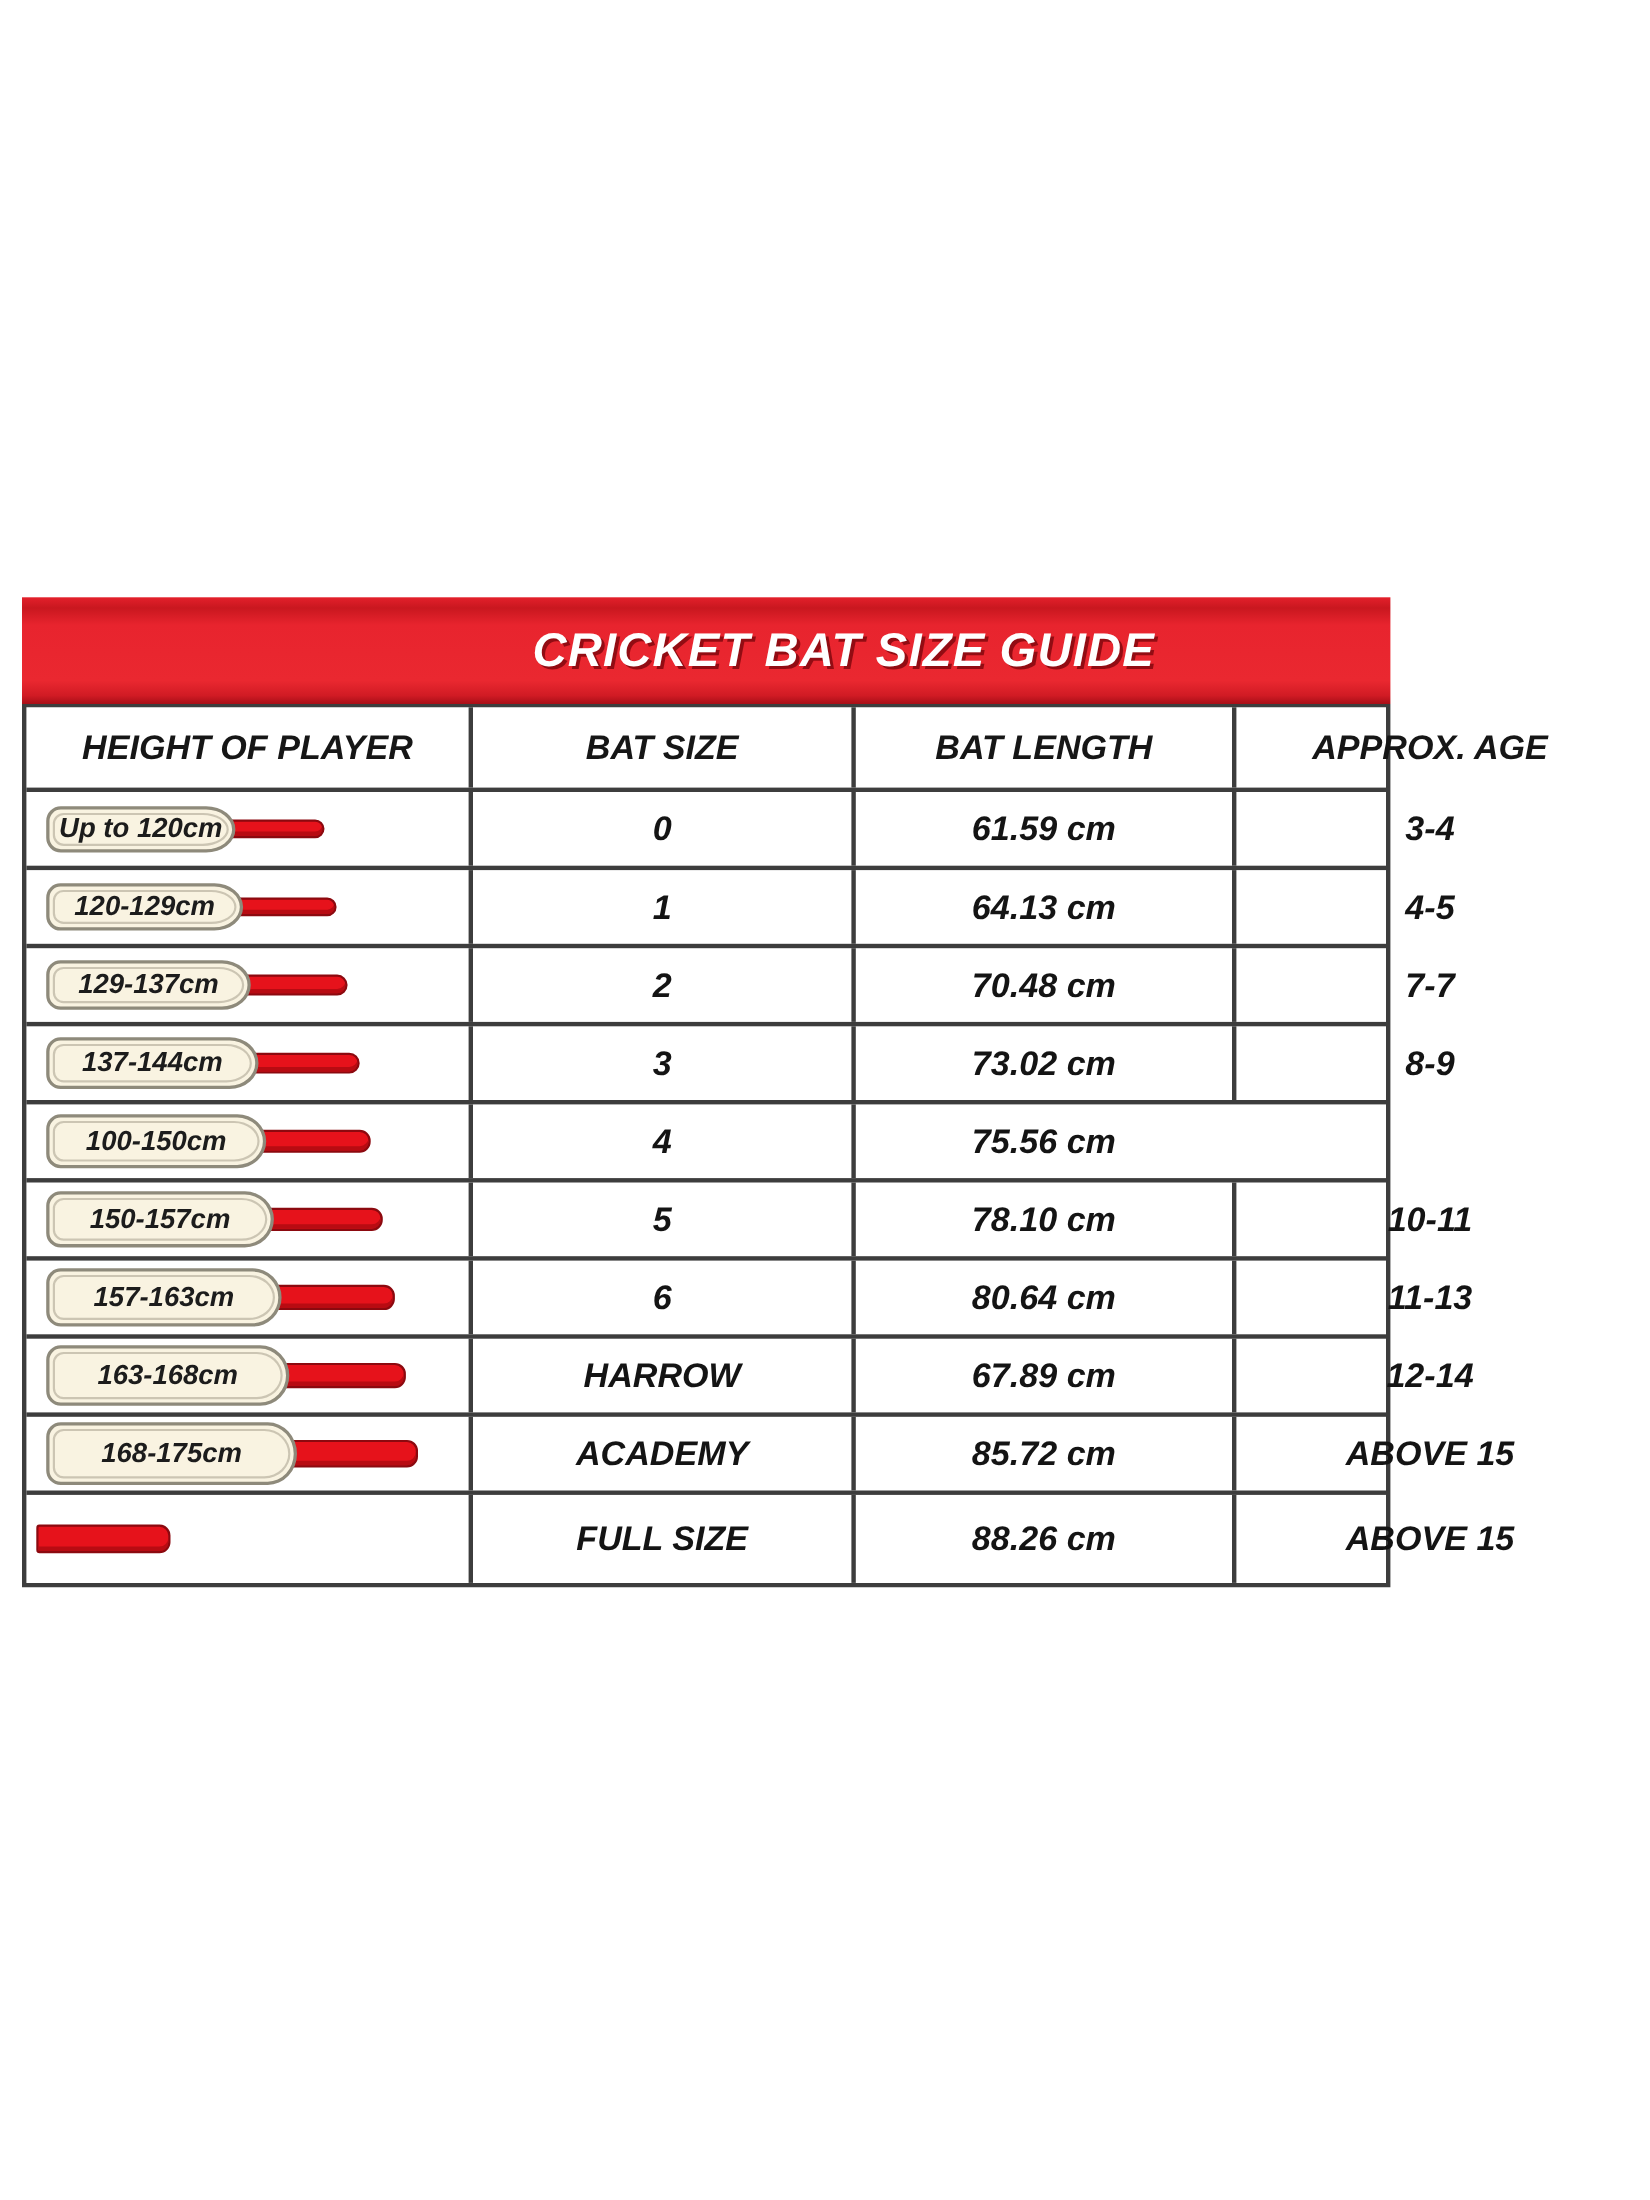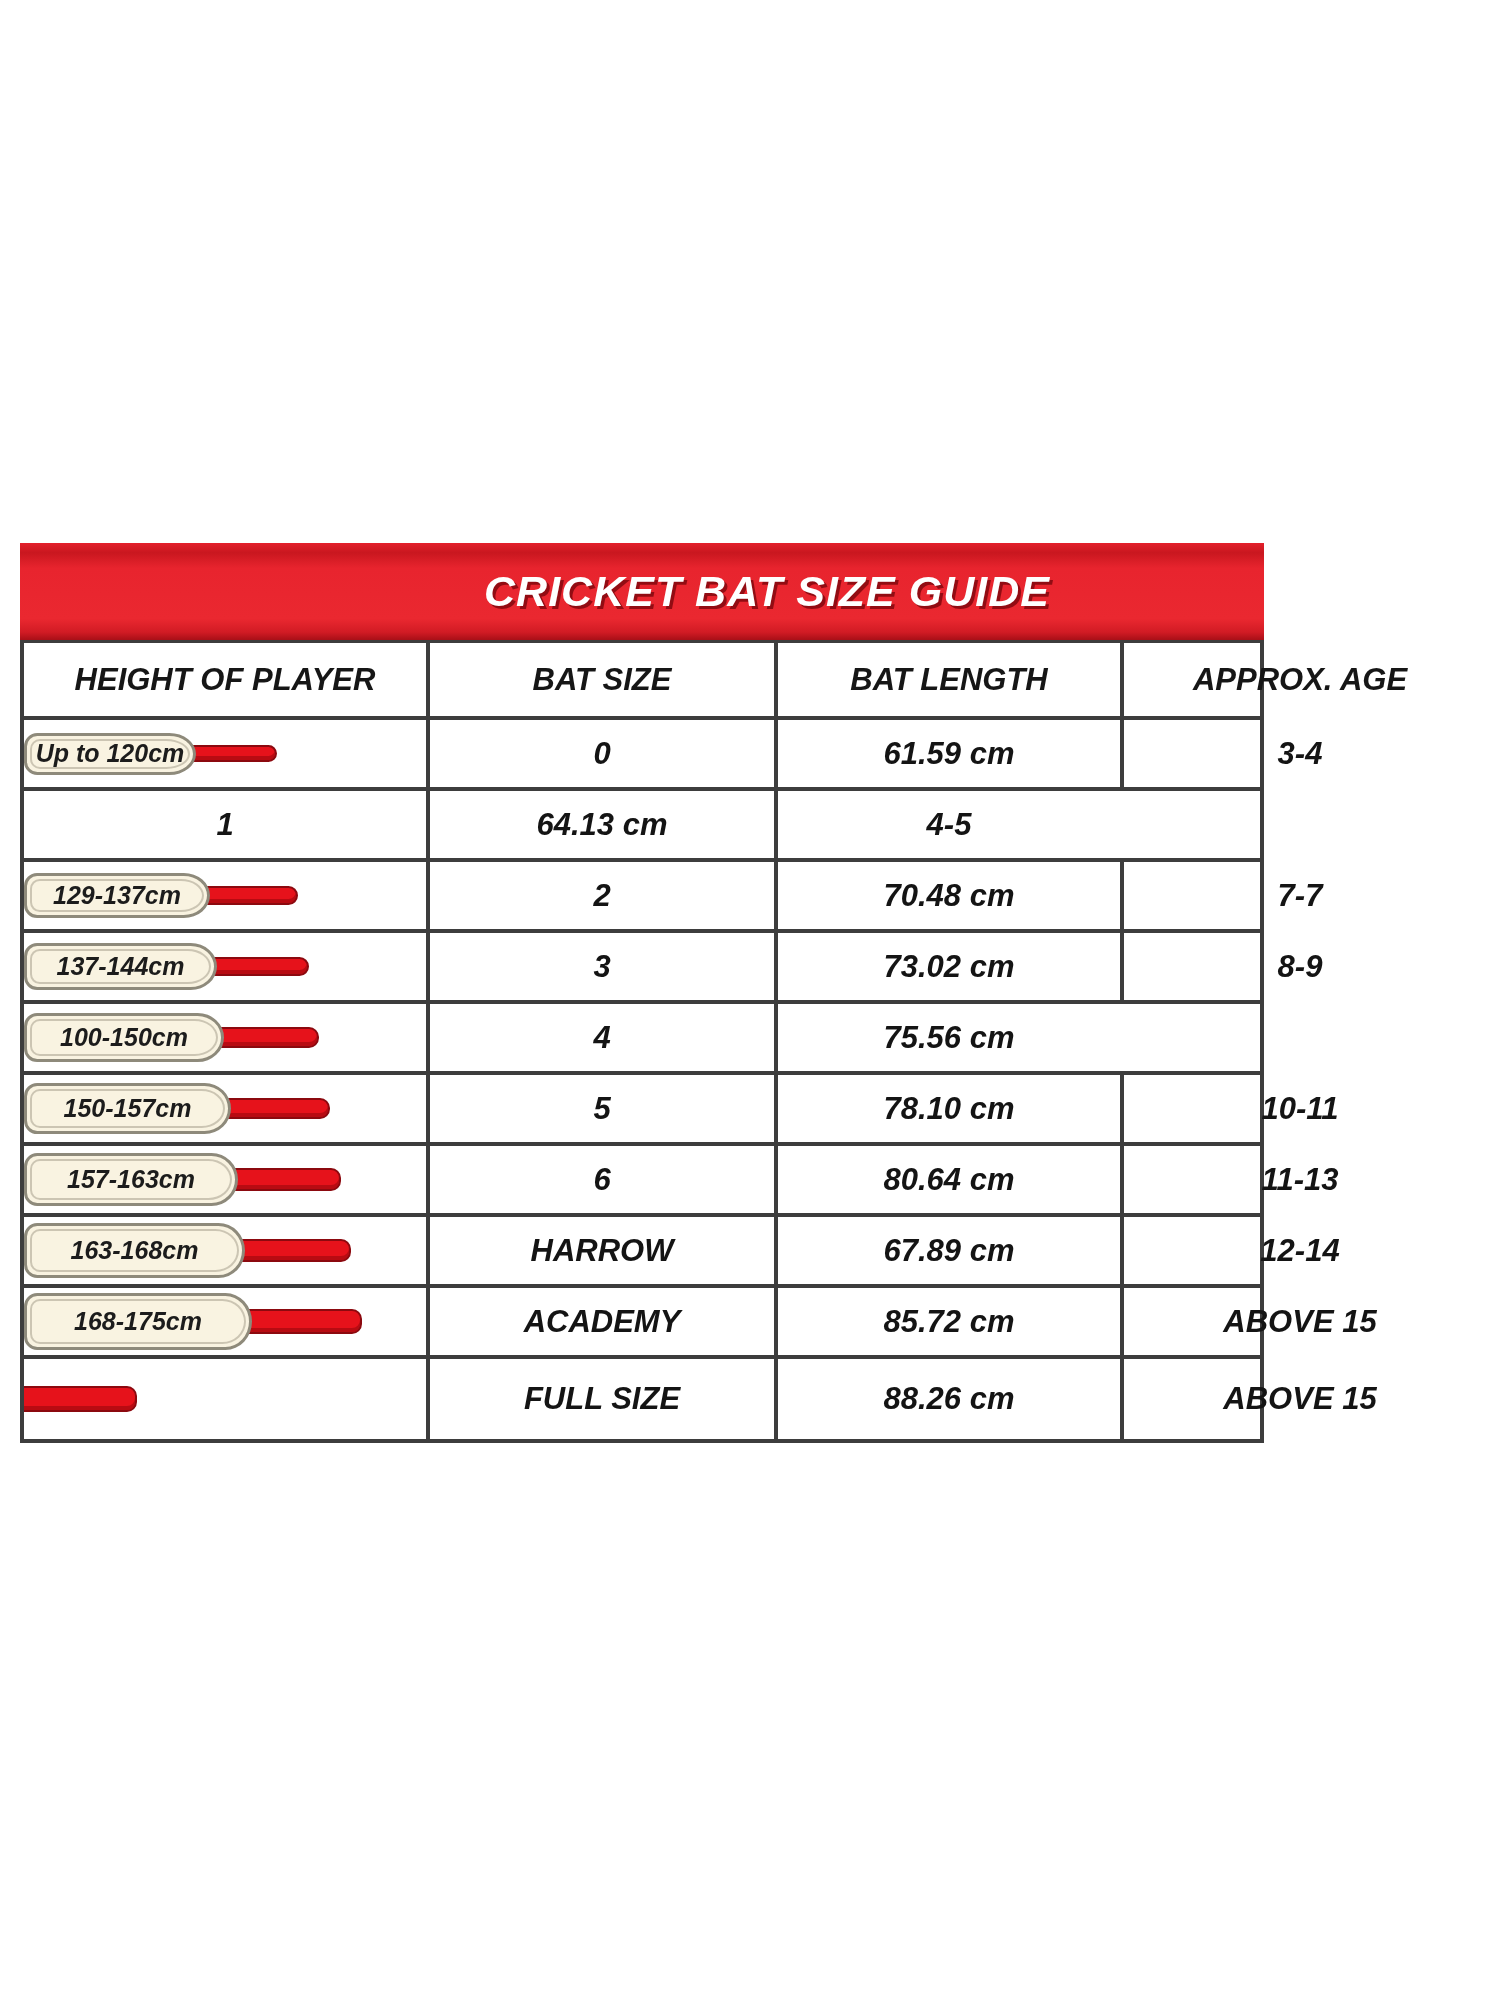--- a/index.html
+++ b/index.html
@@ -43,21 +43,21 @@
   .cell + .cell{border-left:4px solid #3d3d3d;}
   .hcell{
     font-size:31px;font-weight:700;font-style:italic;color:#161616;
     letter-spacing:0px;
   }
   .dcell{
     font-size:31px;font-weight:700;font-style:italic;color:#141414;
   }
   .c-height{justify-content:flex-start;}
   
-  .bat{display:flex;align-items:center;}
+  .bat{display:flex;align-items:center;padding-left:18px;}
   .blade{
     position:relative;z-index:1;box-sizing:border-box;
     width:var(--bw,180px);height:var(--bh,44px);
     background:#f9f3e1;
     border:3px solid #8e8a7b;
     border-radius:16px 32px 32px 16px / 16px 60% 60% 16px;
     display:flex;align-items:center;justify-content:center;
   }
   .blade::after{ 
     content:"";position:absolute;inset:3px;
@@ -103,20 +103,28 @@
         </div>
         <div class="handle"></div>
       </div>
     </div>
     <div class="cell dcell c-size">0</div>
     <div class="cell dcell c-length">61.59 cm</div>
     <div class="cell dcell c-age">3-4</div>
   </div>
 
   <div class="row">
+    <div class="cell c-height">
+      <div class="bat" style="--bw: 179px; --bh: 43.9px; --hw: 89.6px; --hh: 13.9px;">
+        <div class="blade">
+          <span class="bat-label">120-129cm</span>
+        </div>
+        <div class="handle"></div>
+      </div>
+    </div>
     <div class="cell dcell c-size">1</div>
     <div class="cell dcell c-length">64.13 cm</div>
     <div class="cell dcell c-age">4-5</div>
   </div>
 
   <div class="row">
     <div class="cell c-height">
       <div class="bat" style="--bw: 186px; --bh: 45.8px; --hw: 93.2px; --hh: 14.8px;">
         <div class="blade">
           <span class="bat-label">129-137cm</span>

